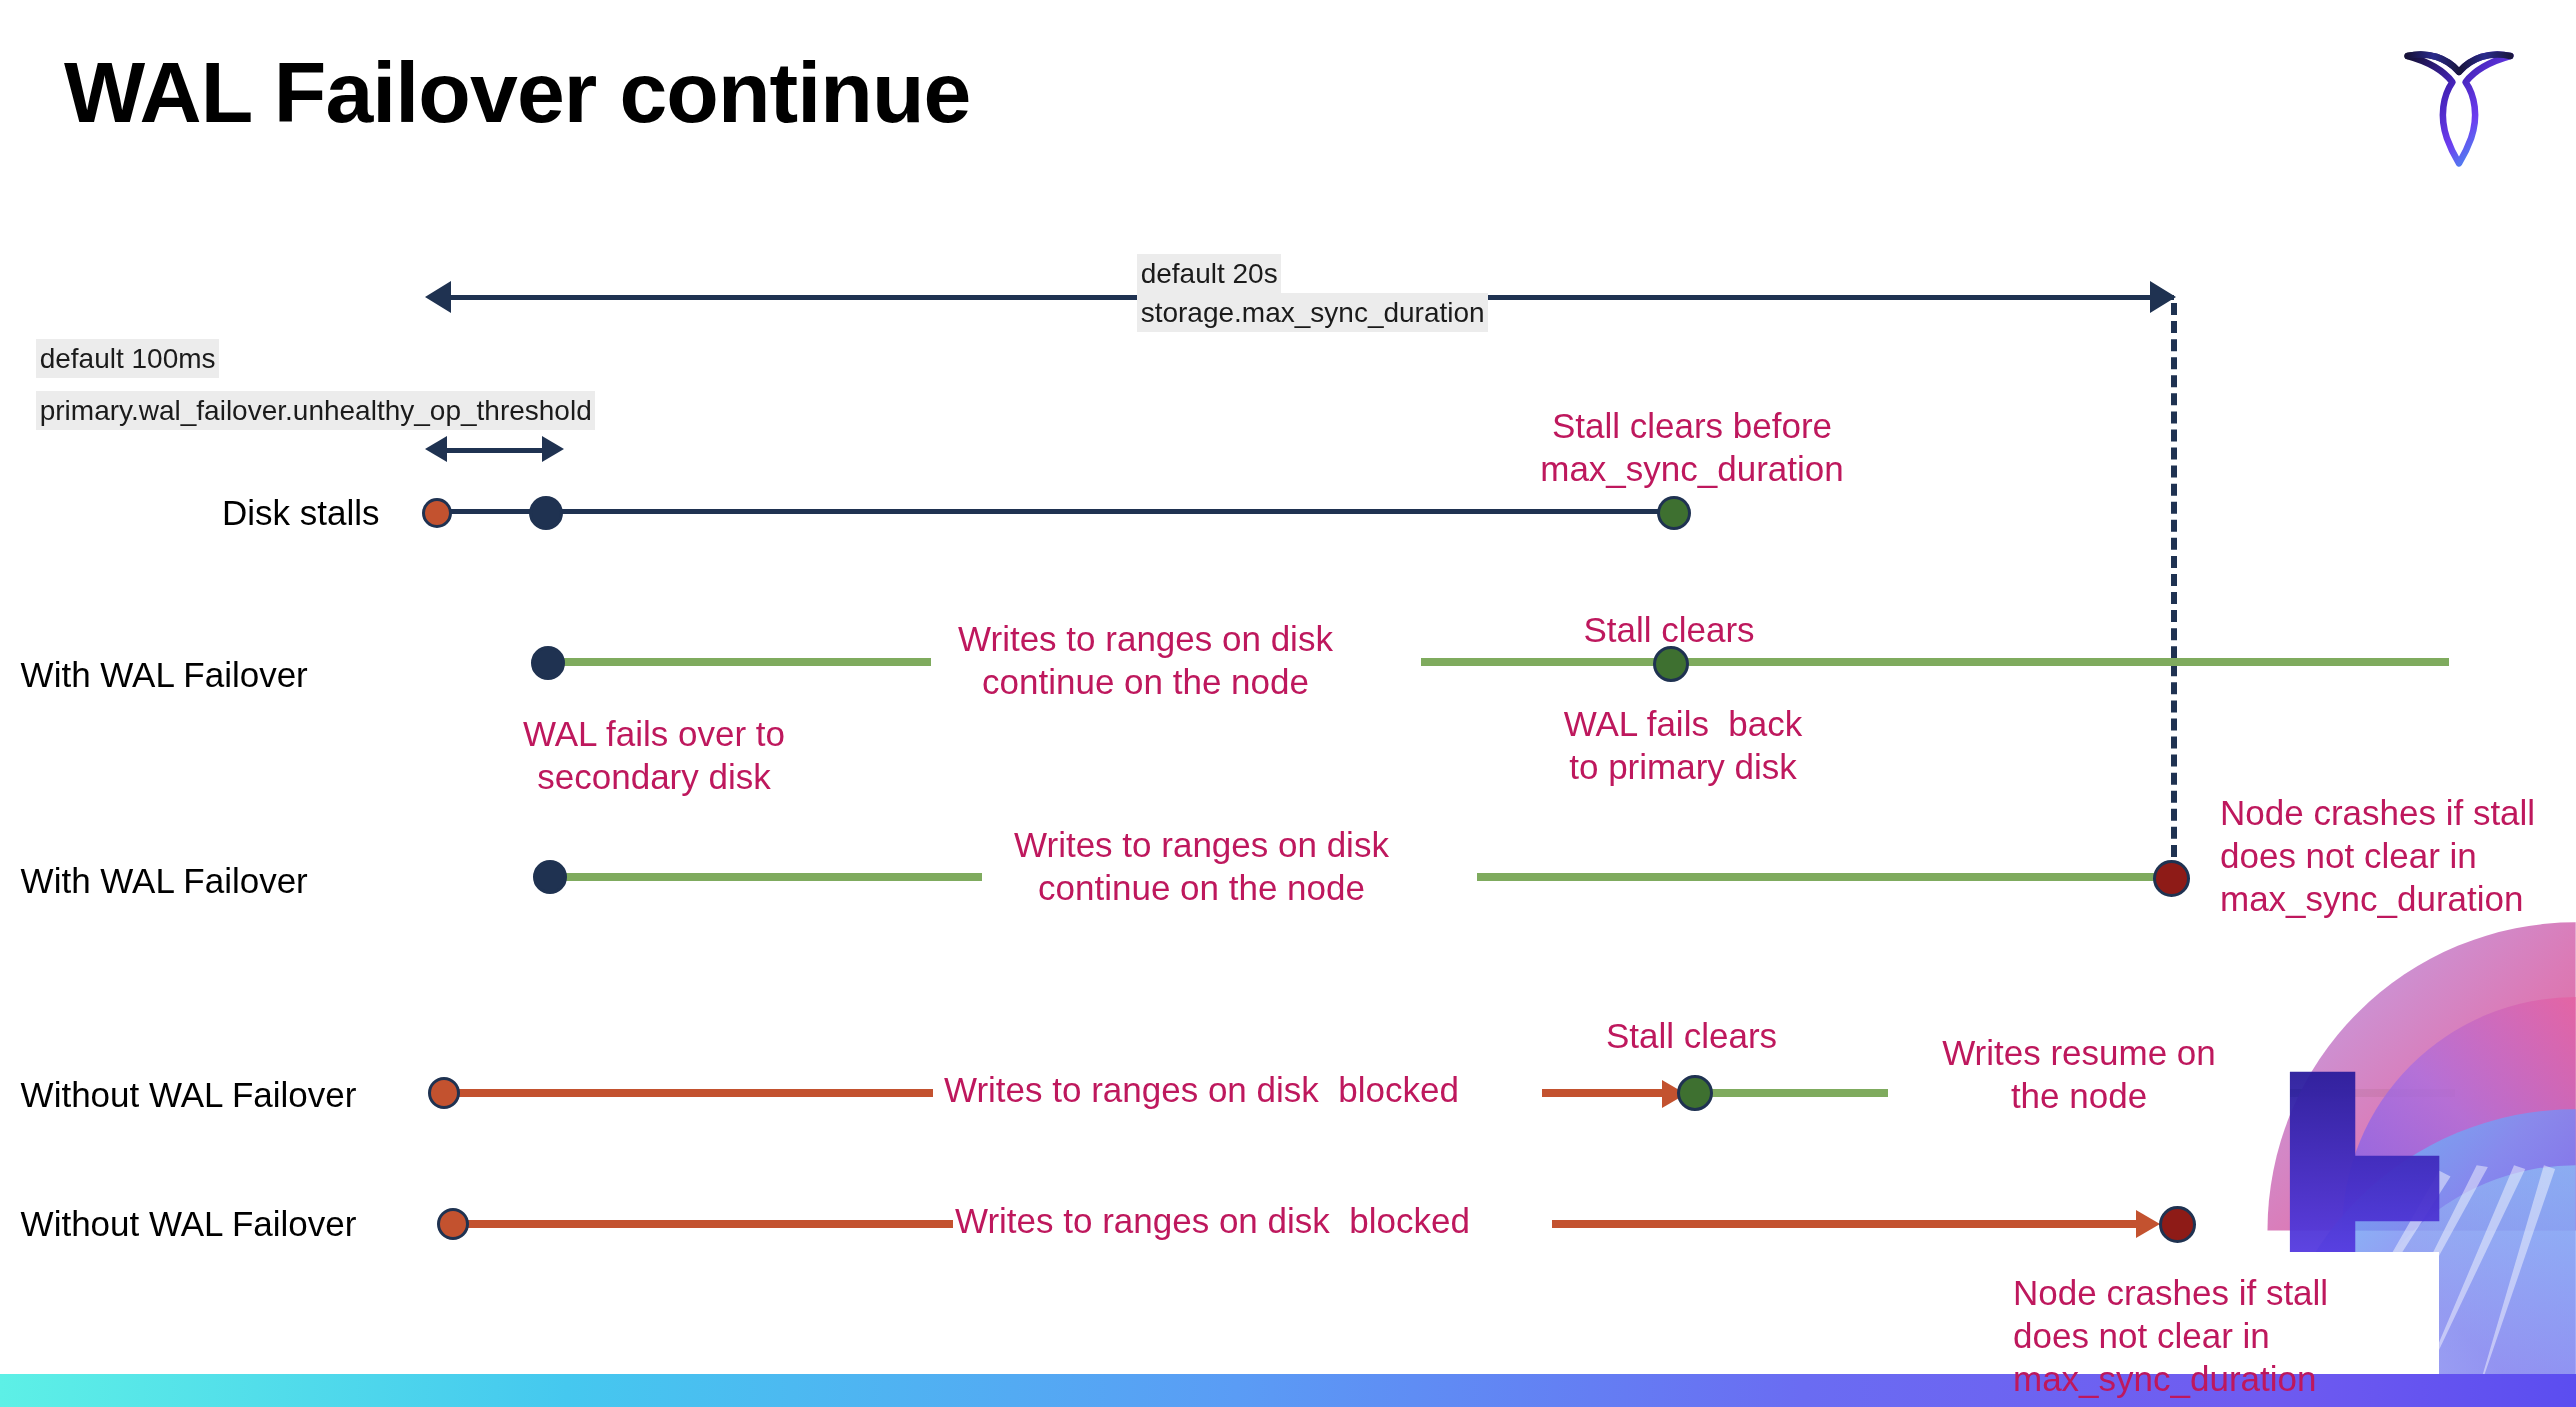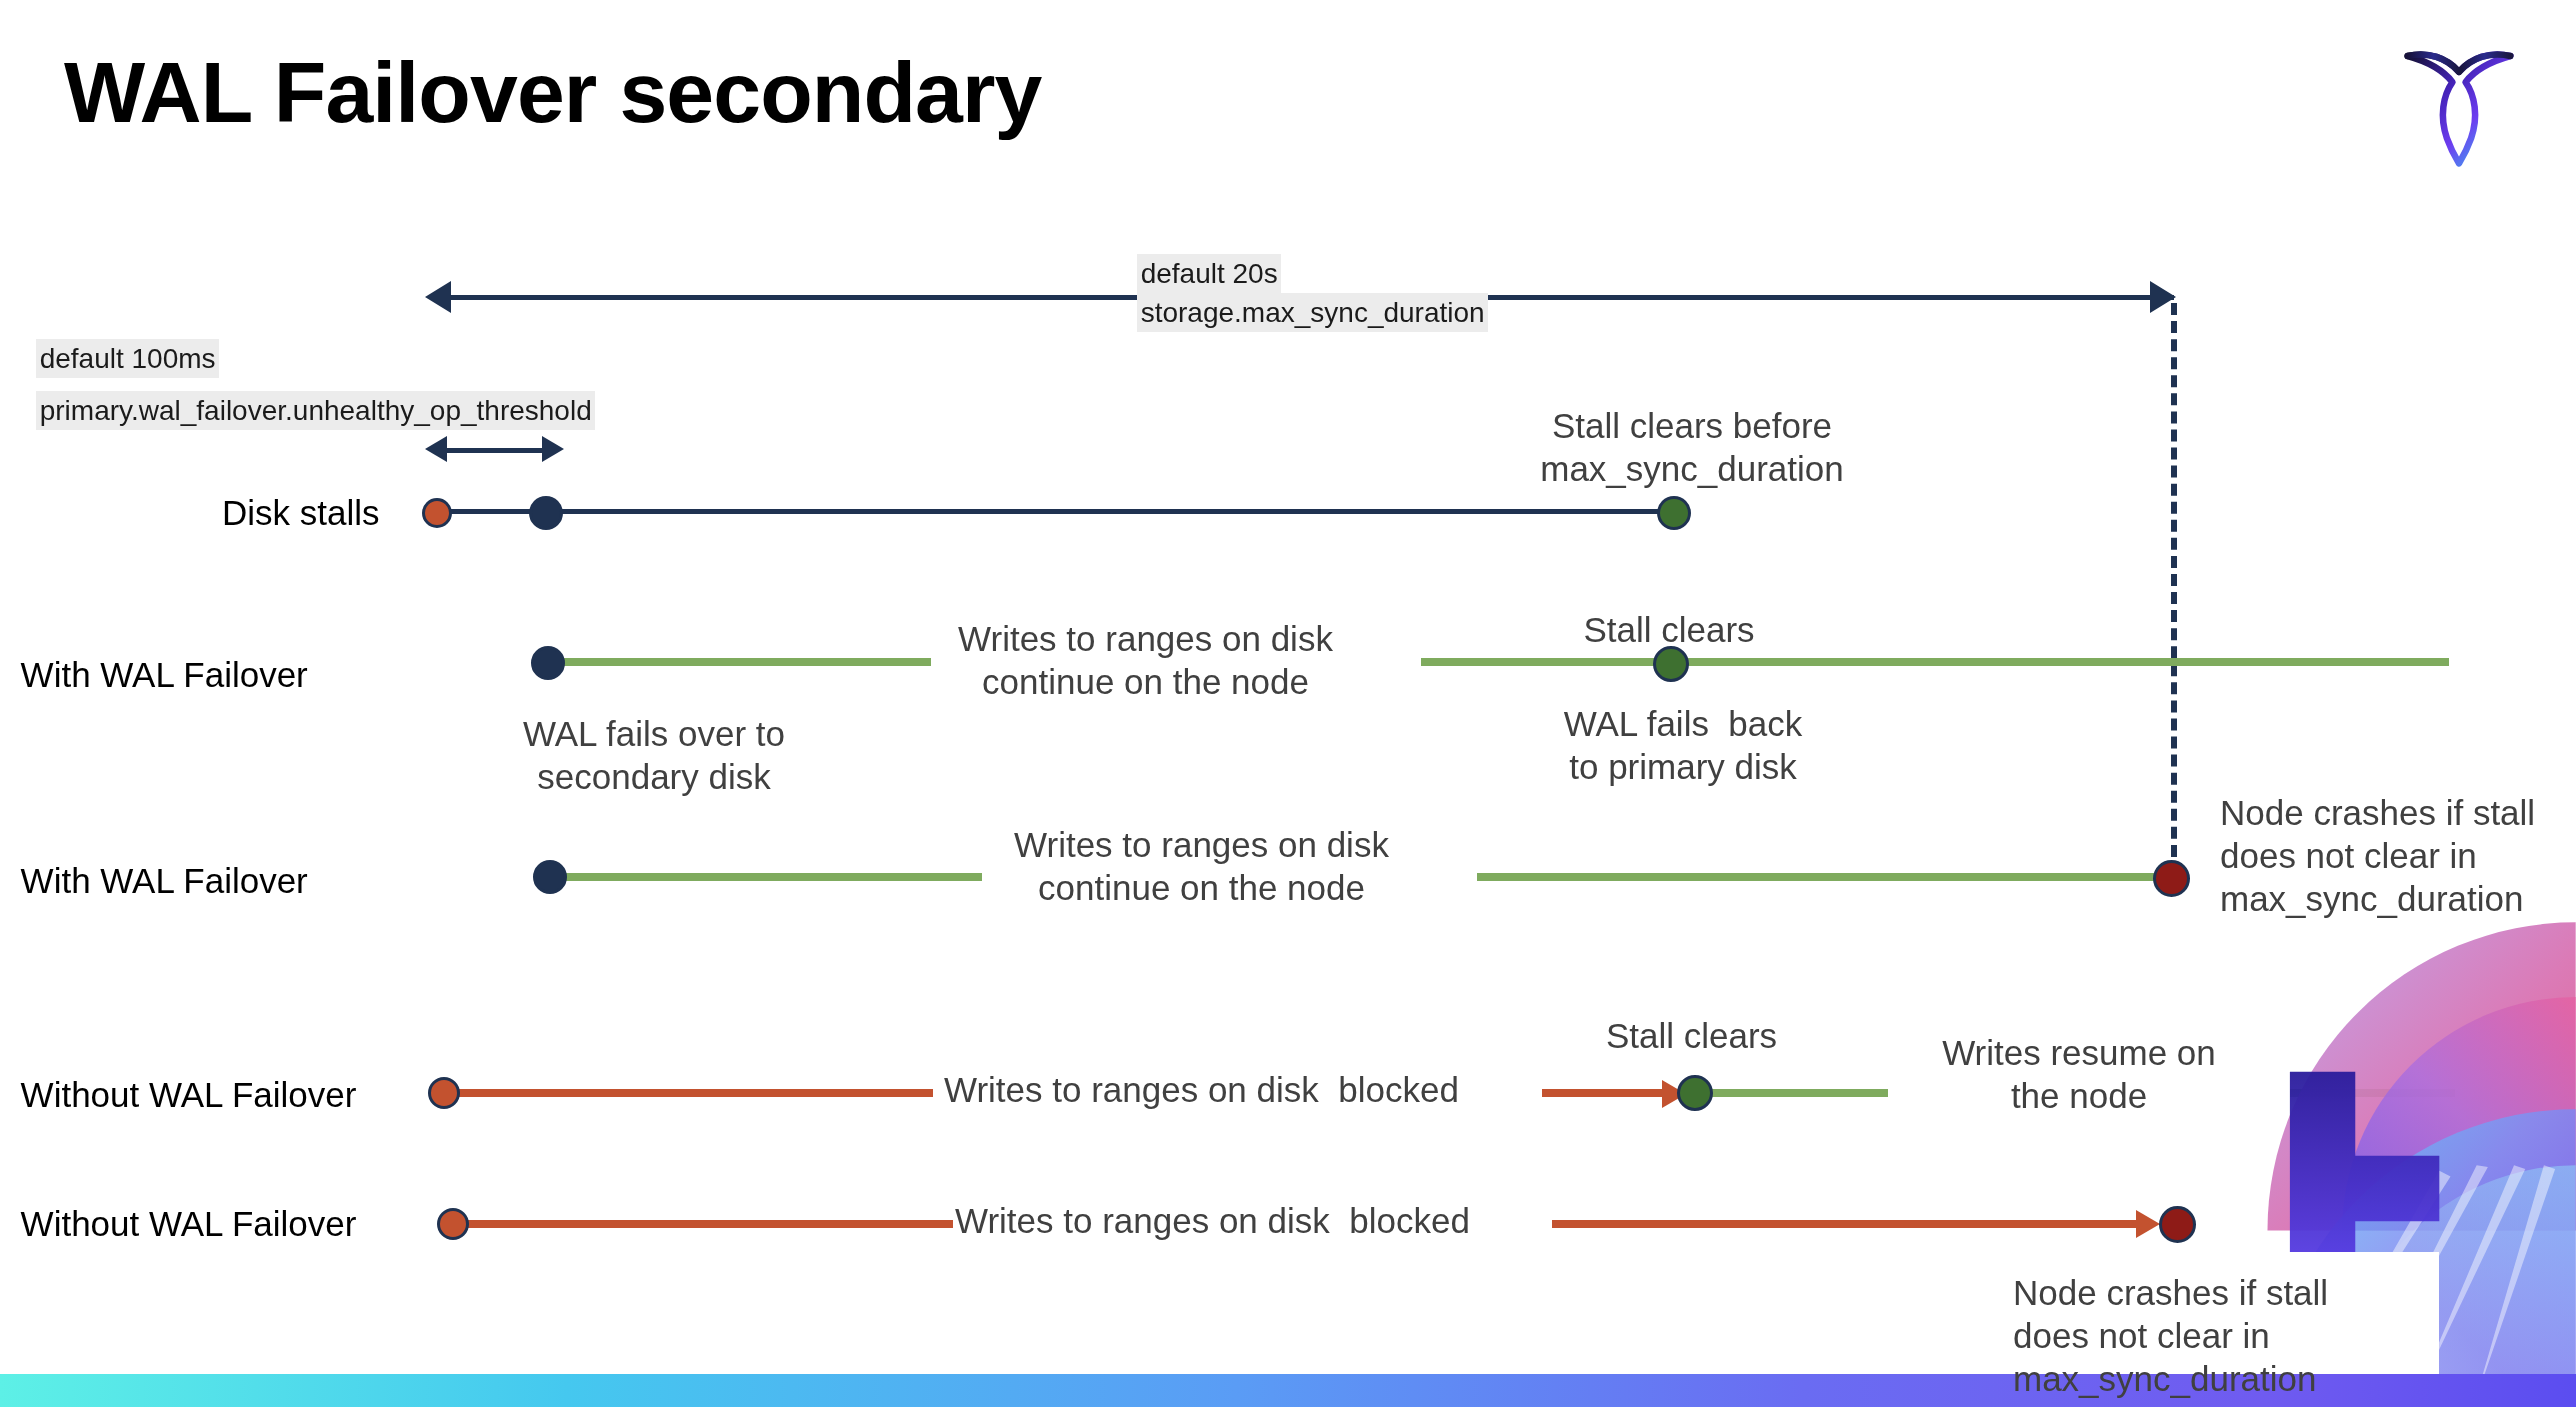--- a/index.html
+++ b/index.html
@@ -51,41 +51,41 @@
 
   
   .ah{position:absolute;width:0;height:0;}
   .ah-left{border-top:16px solid transparent;border-bottom:16px solid transparent;border-right:26px solid #1f3251;}
   .ah-right{border-top:16px solid transparent;border-bottom:16px solid transparent;border-left:26px solid #1f3251;}
   .ah-left-sm{border-top:13px solid transparent;border-bottom:13px solid transparent;border-right:22.4px solid #1f3251;}
   .ah-right-sm{border-top:13px solid transparent;border-bottom:13px solid transparent;border-left:22.4px solid #1f3251;}
   .ah-right-red{border-top:14px solid transparent;border-bottom:14px solid transparent;border-left:24px solid #c3522f;}
 
   
-  .lbl{position:absolute;font-size:35px;line-height:43px;color:#404040;white-space:pre;}
+  .lbl{position:absolute;font-size:35px;line-height:43px;color:#be185d;white-space:pre;}
   .ctr{text-align:center;}
   .rowlabel{position:absolute;font-size:35px;line-height:43px;color:#000;white-space:nowrap;}
 
   
   .art{position:absolute;right:0;bottom:0;width:660px;height:523px;overflow:hidden;pointer-events:none;}
   .callout{
     position:absolute;left:1972px;top:1252px;width:467px;height:159px;
     background:#ffffff;
   }
   .bottombar{
     position:absolute;left:0;bottom:0;width:2576px;height:34px;
     background:linear-gradient(90deg,#5df0e6 0%,#45c8ef 22%,#5a9cf5 48%,#6a6cf2 70%,#6f5bf0 88%,#5b4df0 100%);
   }
 </style>
 </head>
 <body>
 
 <div class="slide">
 
-  <div class="title">WAL Failover secondary</div>
+  <div class="title">WAL Failover continue</div>
 
   <div class="logo">
     <svg viewBox="0 0 150 150" width="140" height="140">
       <defs>
         <linearGradient id="lg1" x1="0" y1="0" x2="1" y2="1">
           <stop offset="0%" stop-color="#12102e"></stop>
           <stop offset="35%" stop-color="#4423b8"></stop>
           <stop offset="62%" stop-color="#6d3df0"></stop>
           <stop offset="100%" stop-color="#2bd9f0"></stop>
         </linearGradient>

